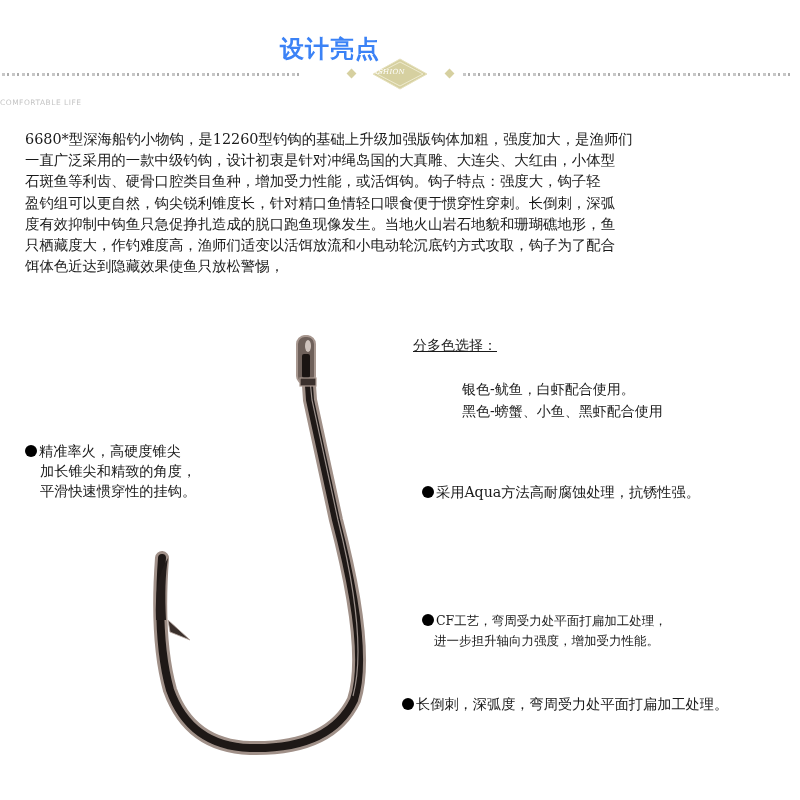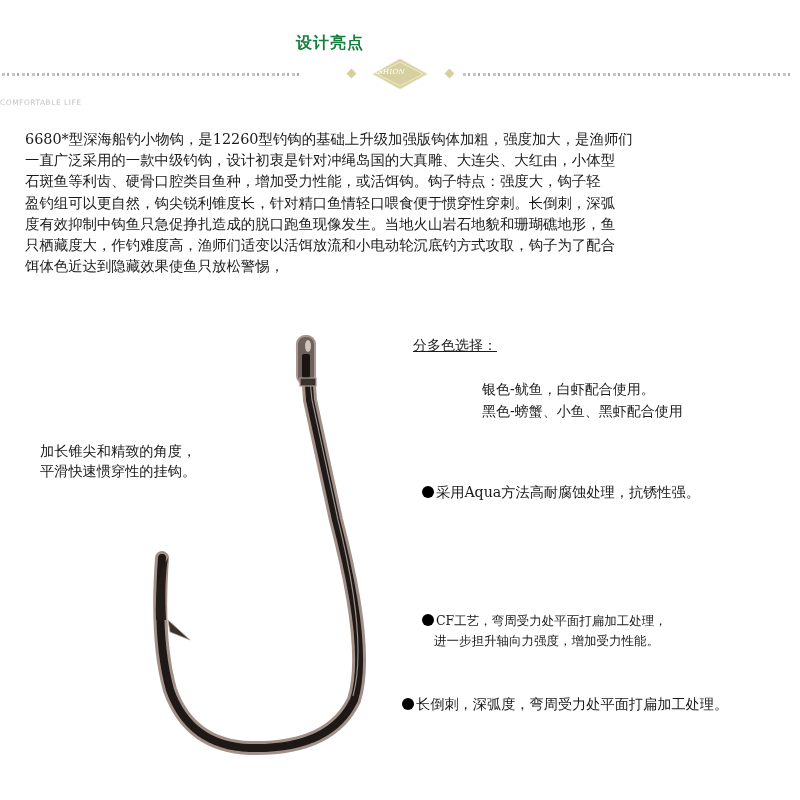--- a/index.html
+++ b/index.html
@@ -1,38 +1,38 @@
 <!DOCTYPE html>
 <html><head>
   <meta charset="utf-8">
   <style>
     html, body { margin: 0; padding: 0; background: #ffffff; }
     body { width: 800px; height: 800px; position: relative; overflow: hidden;
            font-family: "DejaVu Serif", "Liberation Serif", serif; color: #1a1a1a; }
     .abs { position: absolute; }
     .title { left: 0; width: 660px; top: 33px; text-align: center;
              font-family: "DejaVu Sans", "Liberation Sans", sans-serif;
-             font-size: 16px; font-weight: bold; color: #15803d; letter-spacing: 1px; }
+             font-size: 24px; font-weight: bold; color: #3b82f6; letter-spacing: 1px; }
     .deco-line { top: 73px; height: 3px;
       background-image: repeating-linear-gradient(90deg, #b9b9b9 0 3px, transparent 3px 5px, #9a9a9a 5px 7px, transparent 7px 10px);
       opacity: 0.8; }
     .deco-line.left { left: 2px; width: 300px; }
     .deco-line.right { left: 463px; width: 330px; }
     .small-diamond { width: 7px; height: 7px; background: #d6d0a0; transform: rotate(45deg); top: 70px; }
     .logo-diamond { left: 372px; top: 58px; width: 56px; height: 32px; }
     .logo-text { left: 368px; top: 68px; width: 64px; text-align: left;
                  font-family: "DejaVu Serif", serif; font-size: 7px; color: #ffffff;
                  font-style: italic; letter-spacing: 0.3px; }
     .subtitle { left: 0; width: 800px; top: 98px; text-align: left;
                 font-family: "DejaVu Sans", "Liberation Sans", sans-serif;
                 font-size: 7.5px; color: #c4c4c4; letter-spacing: 0.5px; }
     .para { left: 25px; top: 129px; width: 760px; font-size: 14.4px; line-height: 21.2px; }
     .para div { white-space: nowrap; }
     .colors-head { left: 413px; top: 337px; font-size: 14px; text-decoration: underline; }
-    .colors-list { left: 462px; top: 378px; font-size: 14px; line-height: 22px; margin-left: 20px; }
+    .colors-list { left: 462px; top: 378px; font-size: 14px; line-height: 22px; }
     .colors-list div { white-space: nowrap; }
     .feature { font-size: 14.2px; line-height: 20px; white-space: nowrap; }
     .bullet { display: inline-block; width: 12px; height: 12px; border-radius: 50%;
               background: #000; vertical-align: -1px; margin-right: 2px; }
     .f1 { left: 25px; top: 441px; }
     .f1 .indent { padding-left: 15px; }
     .f2 { left: 422px; top: 482px; }
     .f3 { left: 422px; top: 611px; font-size: 12.5px; line-height: 20px; }
     .f3 .indent { padding-left: 12px; }
     .f4 { left: 402px; top: 694px; }
@@ -89,20 +89,21 @@
   <rect x="160" y="58" width="16" height="8" fill="#3a302c" stroke="#a89890" stroke-width="1.2"></rect>
 </svg>
 
 <div class="abs colors-head">分多色选择：</div>
 <div class="abs colors-list">
   <div>银色-鱿鱼，白虾配合使用。</div>
   <div>黑色-螃蟹、小鱼、黑虾配合使用</div>
 </div>
 
 <div class="abs feature f1">
+  <div><span class="bullet"></span><span>精准率火，高硬度锥尖</span></div>
   <div class="indent">加长锥尖和精致的角度，</div>
   <div class="indent">平滑快速惯穿性的挂钩。</div>
 </div>
 
 <div class="abs feature f2">
   <div><span class="bullet"></span><span>采用Aqua方法高耐腐蚀处理，抗锈性强。</span></div>
 </div>
 
 <div class="abs feature f3">
   <div><span class="bullet"></span><span>CF工艺，弯周受力处平面打扁加工处理，</span></div>

